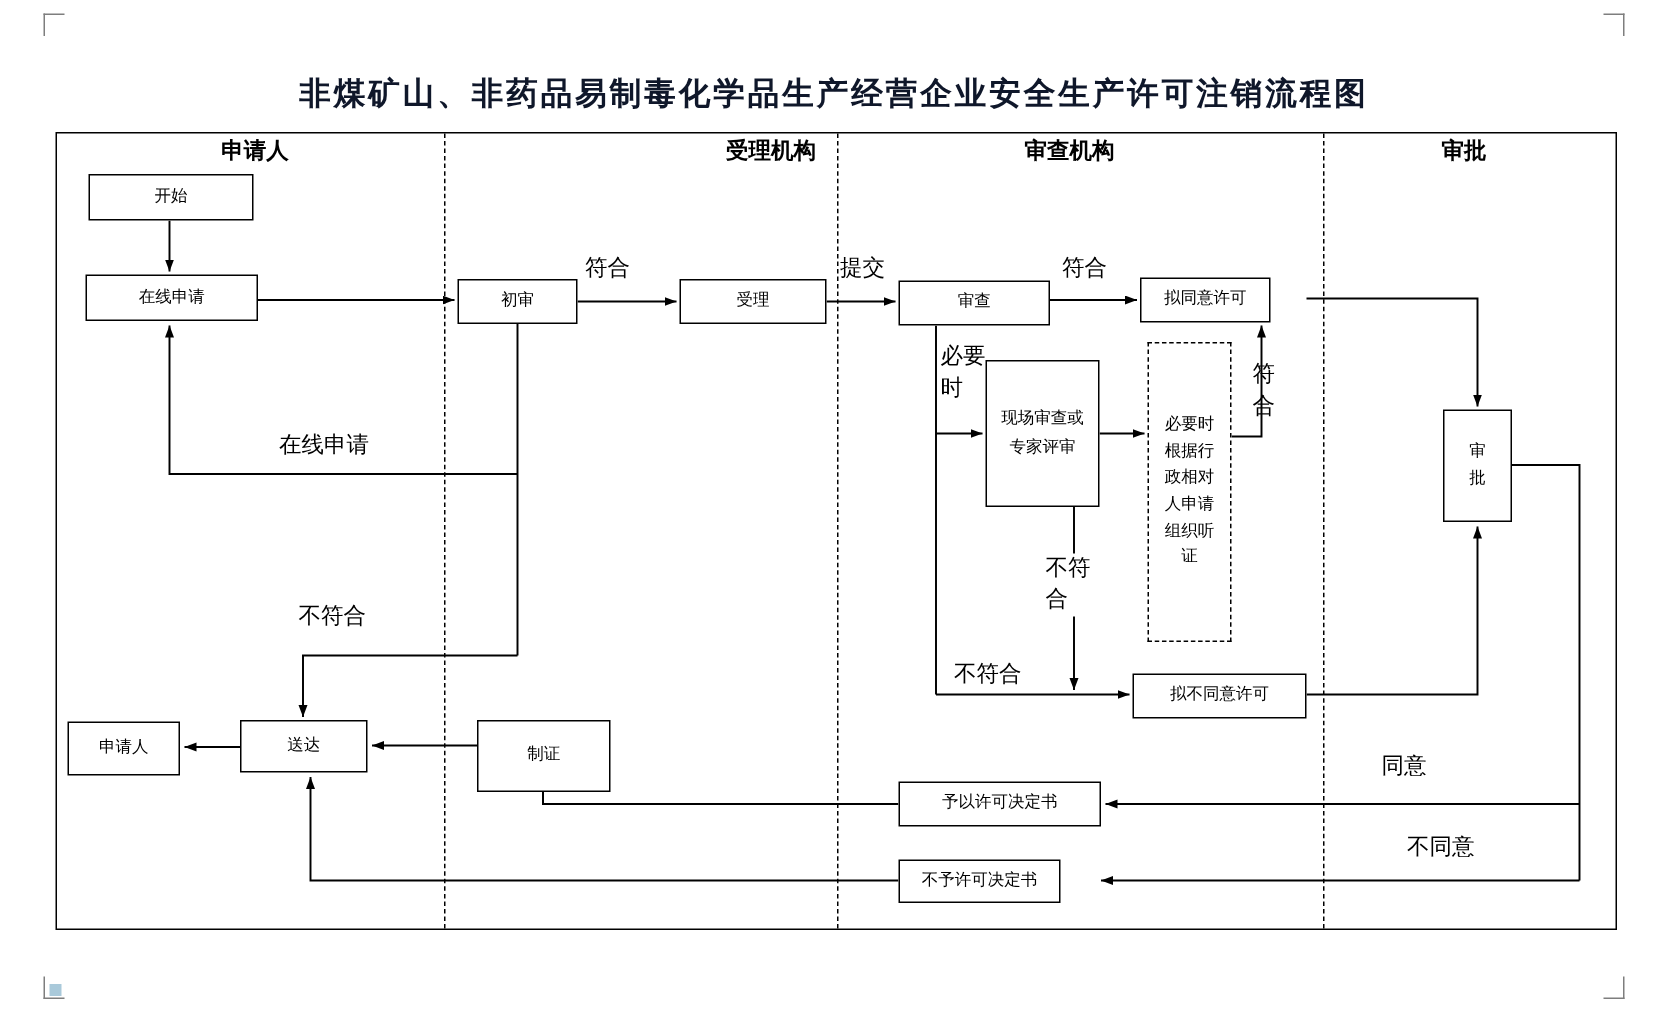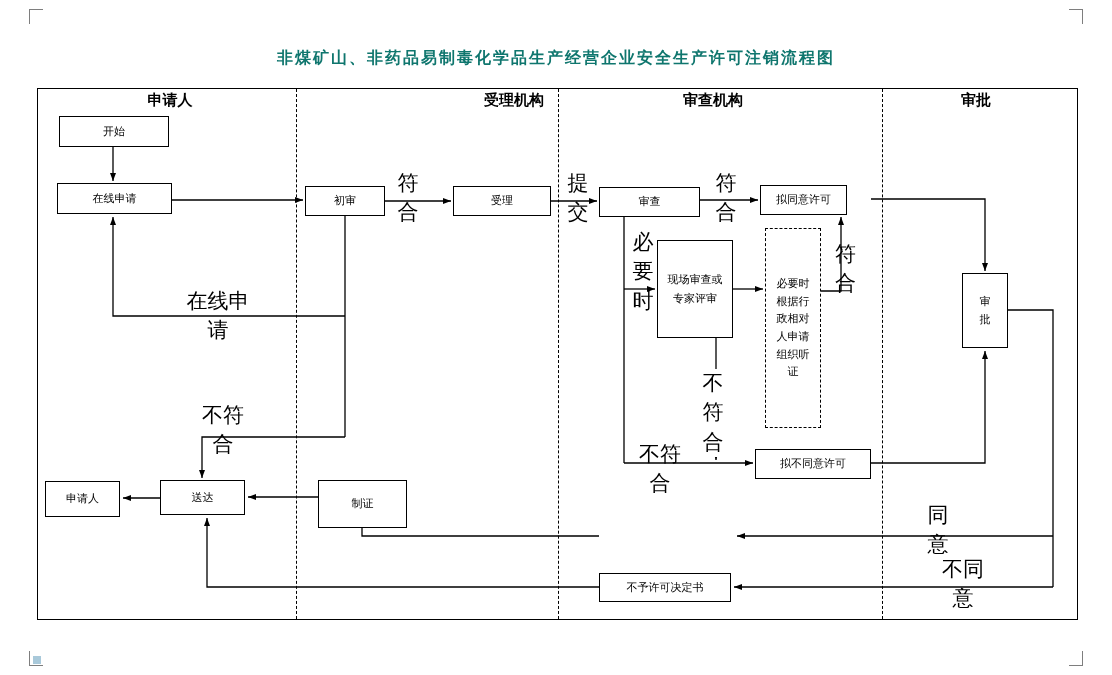--- a/index.html
+++ b/index.html
@@ -16,22 +16,22 @@
   
   .cmark { position:absolute; width:14px; height:15px; }
   .cmark.tl { left:29px;  top:9px;   border-top:1.5px solid #7e7e7e; border-left:1.5px solid #7e7e7e; }
   .cmark.tr { left:1069px;top:9px;   border-top:1.5px solid #7e7e7e; border-right:1.5px solid #7e7e7e; }
   .cmark.bl { left:29px;  top:651px; border-bottom:1.5px solid #7e7e7e; border-left:1.5px solid #7e7e7e; }
   .cmark.br { left:1069px;top:651px; border-bottom:1.5px solid #7e7e7e; border-right:1.5px solid #7e7e7e; }
   .page-dot { position:absolute; left:33px; top:656px; width:8px; height:8px; background:#a9c9da; }
 
   .title {
     position:absolute; left:0; top:48px; width:100%;
-    text-align:center; font-weight:bold; font-size:16px; letter-spacing:2px;
-    color:#0f766e;
+    text-align:center; font-weight:bold; font-size:21px; letter-spacing:2px;
+    color:#0f172a;
   }
 
   .frame {
     position:absolute; left:37px; top:88px; width:1041px; height:532px;
     border:1.6px solid #000;
   }
   .divider {
     position:absolute; top:89px; height:530px; width:0;
     border-left:1.4px dashed #000;
   }
@@ -43,21 +43,21 @@
   svg.wires { position:absolute; left:0; top:0; width:1112px; height:675px; pointer-events:none; }
 
   .node {
     position:absolute; border:1.5px solid #000; background:#fff;
     display:flex; align-items:center; justify-content:center;
     text-align:center; font-size:11px; line-height:1.45;
   }
   .node.dashed { border-style:dashed; }
 
   .lbl {
-    position:absolute; font-size:21px; text-align:center; line-height:1.4;
+    position:absolute; font-size:15px; text-align:left; line-height:1.4;
   }
 </style>
 </head>
 <body>
 
 <div class="page">
 
   <div class="cmark tl"></div>
   <div class="cmark tr"></div>
   <div class="cmark bl"></div>
@@ -121,21 +121,22 @@
   <div class="node" style="left:453px;top:186px;width:98px;height:30px">受理</div>
   <div class="node" style="left:599px;top:187px;width:101px;height:30px">审查</div>
   <div class="node" style="left:760px;top:185px;width:87px;height:30px">拟同意许可</div>
   <div class="node" style="left:657px;top:240px;width:76px;height:98px;padding:16px 9px;line-height:1.75">现场审查或专家评审</div>
   <div class="node dashed" style="left:765px;top:228px;width:56px;height:200px;padding:0 10px;line-height:1.6">必要时根据行政相对人申请组织听证</div>
   <div class="node" style="left:962px;top:273px;width:46px;height:75px;padding:0 13px;line-height:1.6">审批</div>
   <div class="node" style="left:755px;top:449px;width:116px;height:30px">拟不同意许可</div>
   <div class="node" style="left:45px;top:481px;width:75px;height:36px">申请人</div>
   <div class="node" style="left:160px;top:480px;width:85px;height:35px">送达</div>
   <div class="node" style="left:318px;top:480px;width:89px;height:48px">制证</div>
-  <div class="node" style="left:599px;top:573px;width:132px;height:29px">不予许可决定书</div>
+  <div class="node" style="left:599px;top:521px;width:135px;height:30px">予以许可决定书</div>
+  <div class="node" style="left:599px;top:573px;width:108px;height:29px">不予许可决定书</div>
 
   <div class="lbl" style="left:390px;top:169px;width:36px">符合</div>
   <div class="lbl" style="left:560px;top:169px;width:36px">提交</div>
   <div class="lbl" style="left:708px;top:169px;width:36px">符合</div>
   <div class="lbl" style="left:186px;top:287px;width:64px">在线申请</div>
   <div class="lbl" style="left:199px;top:401px;width:48px">不符合</div>
   <div class="lbl" style="left:627px;top:228px;width:32px">必要时</div>
   <div class="lbl" style="left:835px;top:240px;width:17px">符合</div>
   <div class="lbl" style="left:697px;top:369px;width:32px;background:#fff">不符合</div>
   <div class="lbl" style="left:636px;top:440px;width:48px">不符合</div>

